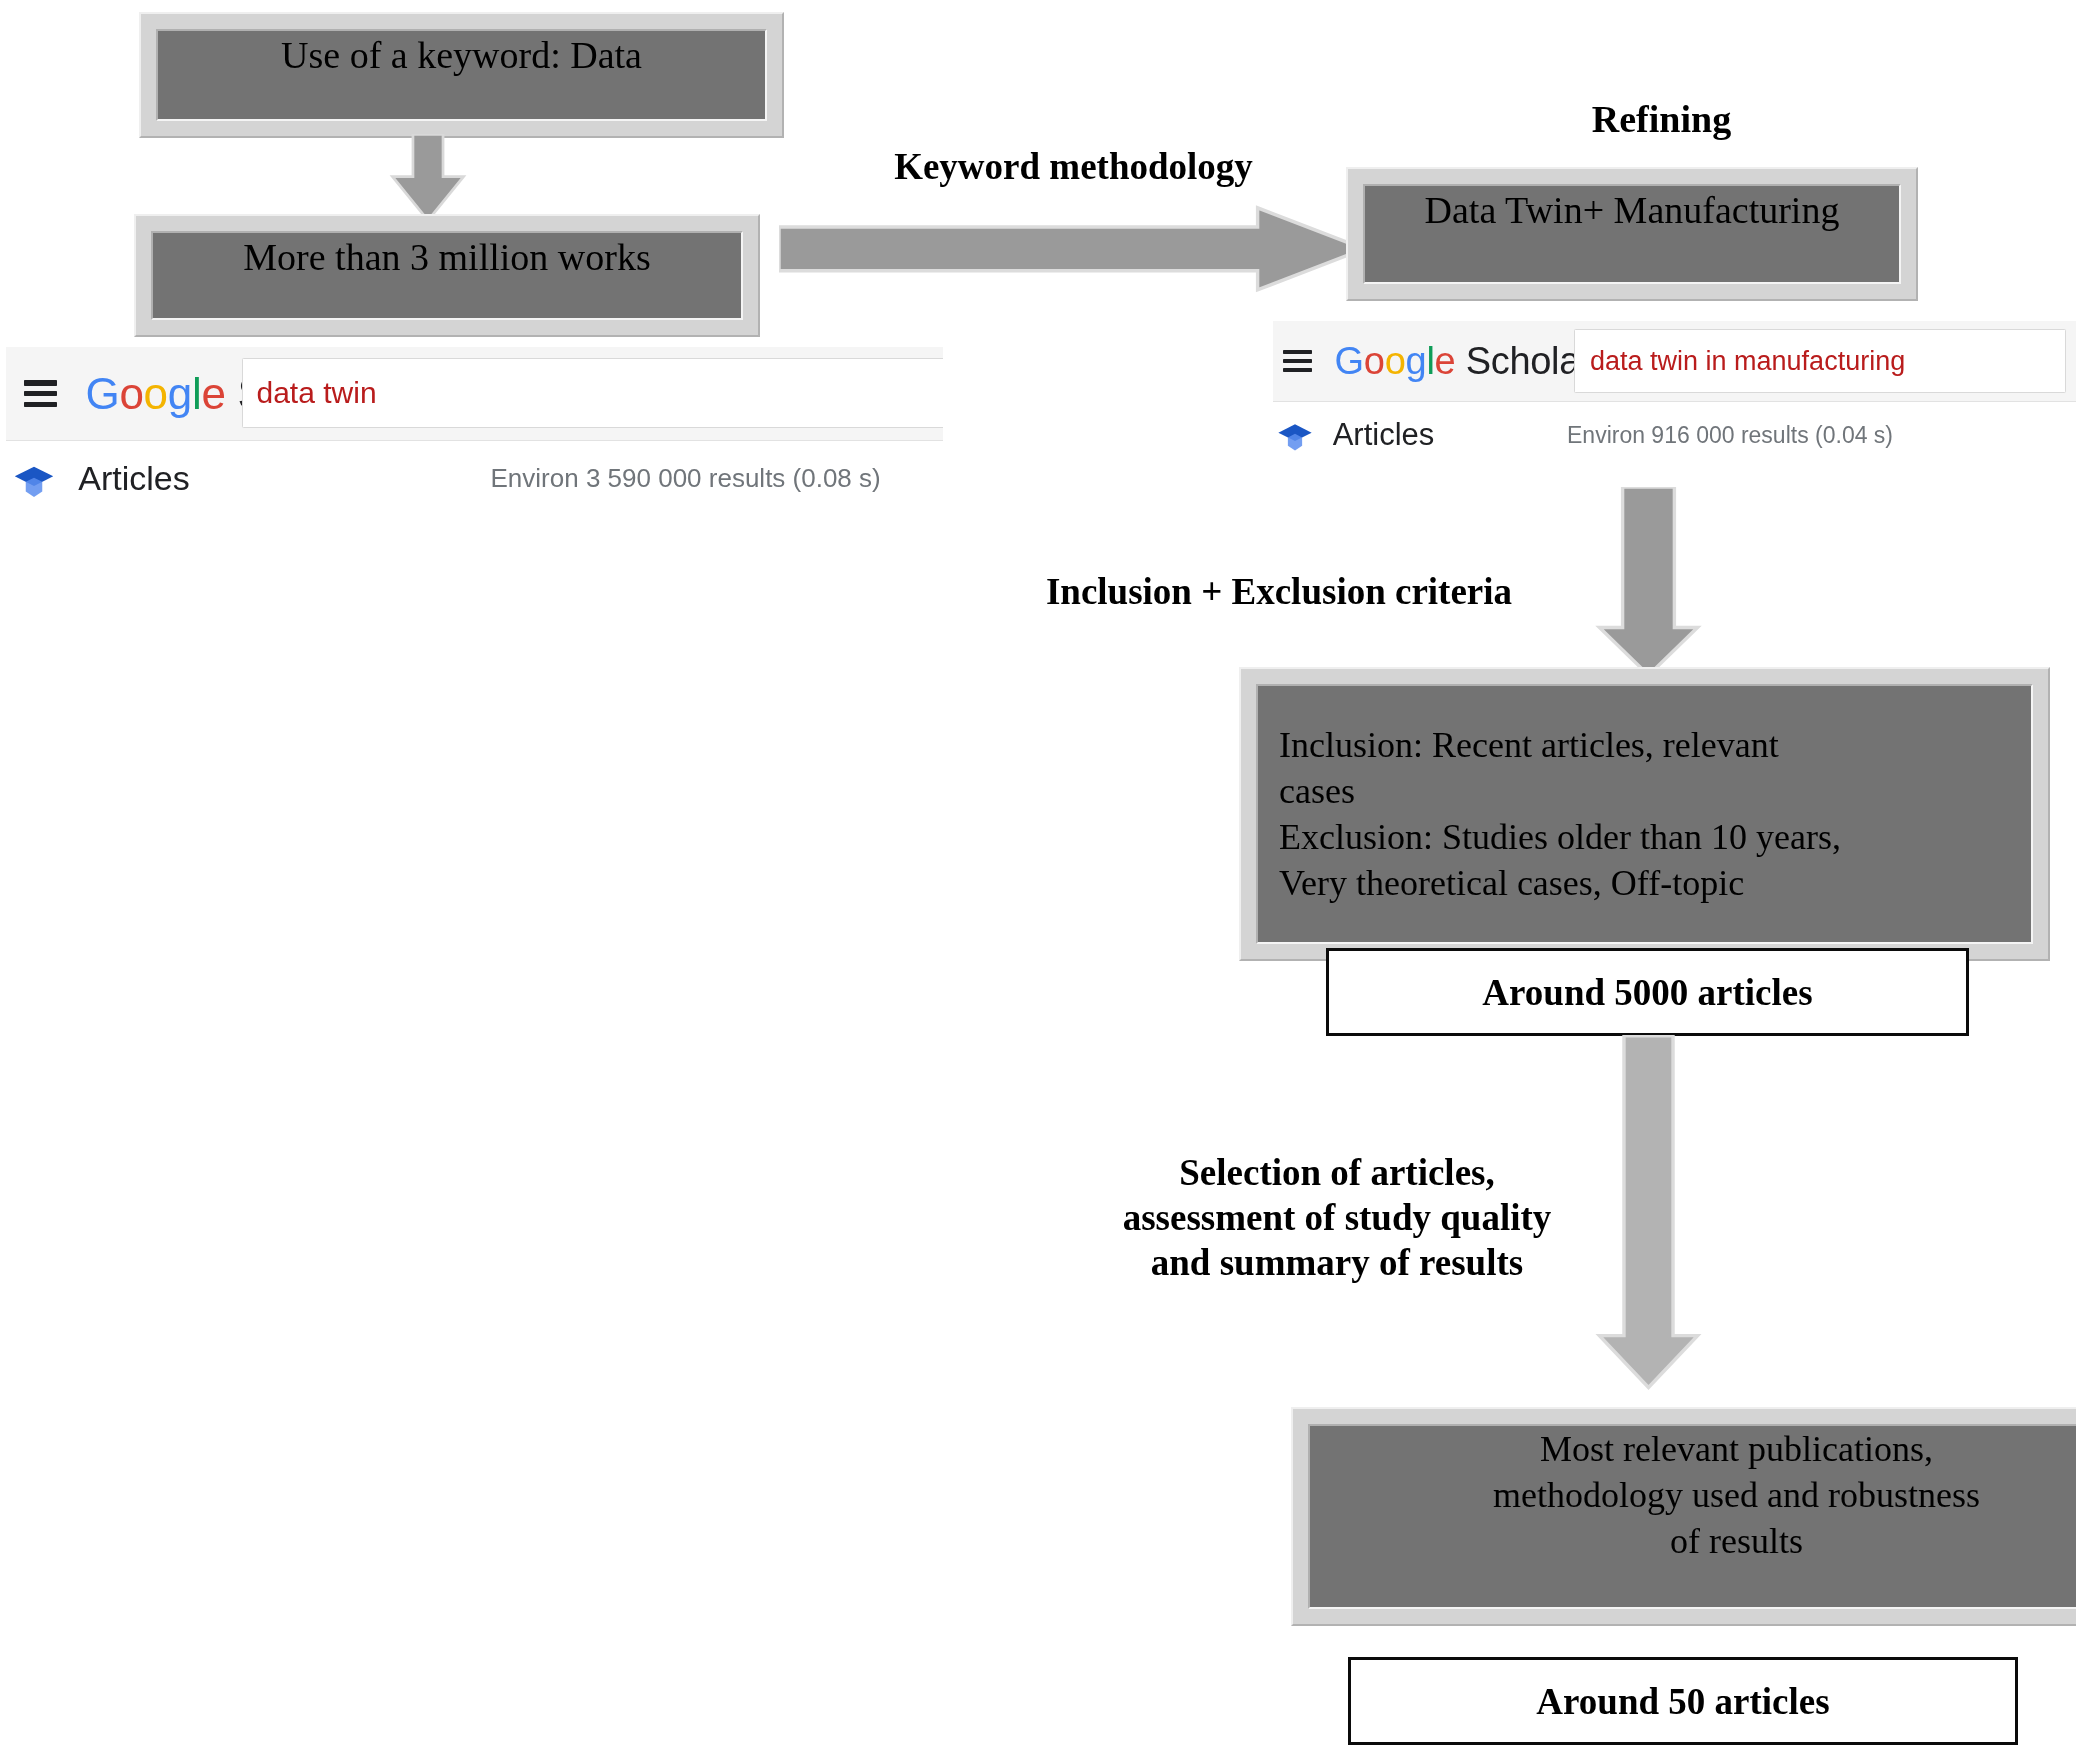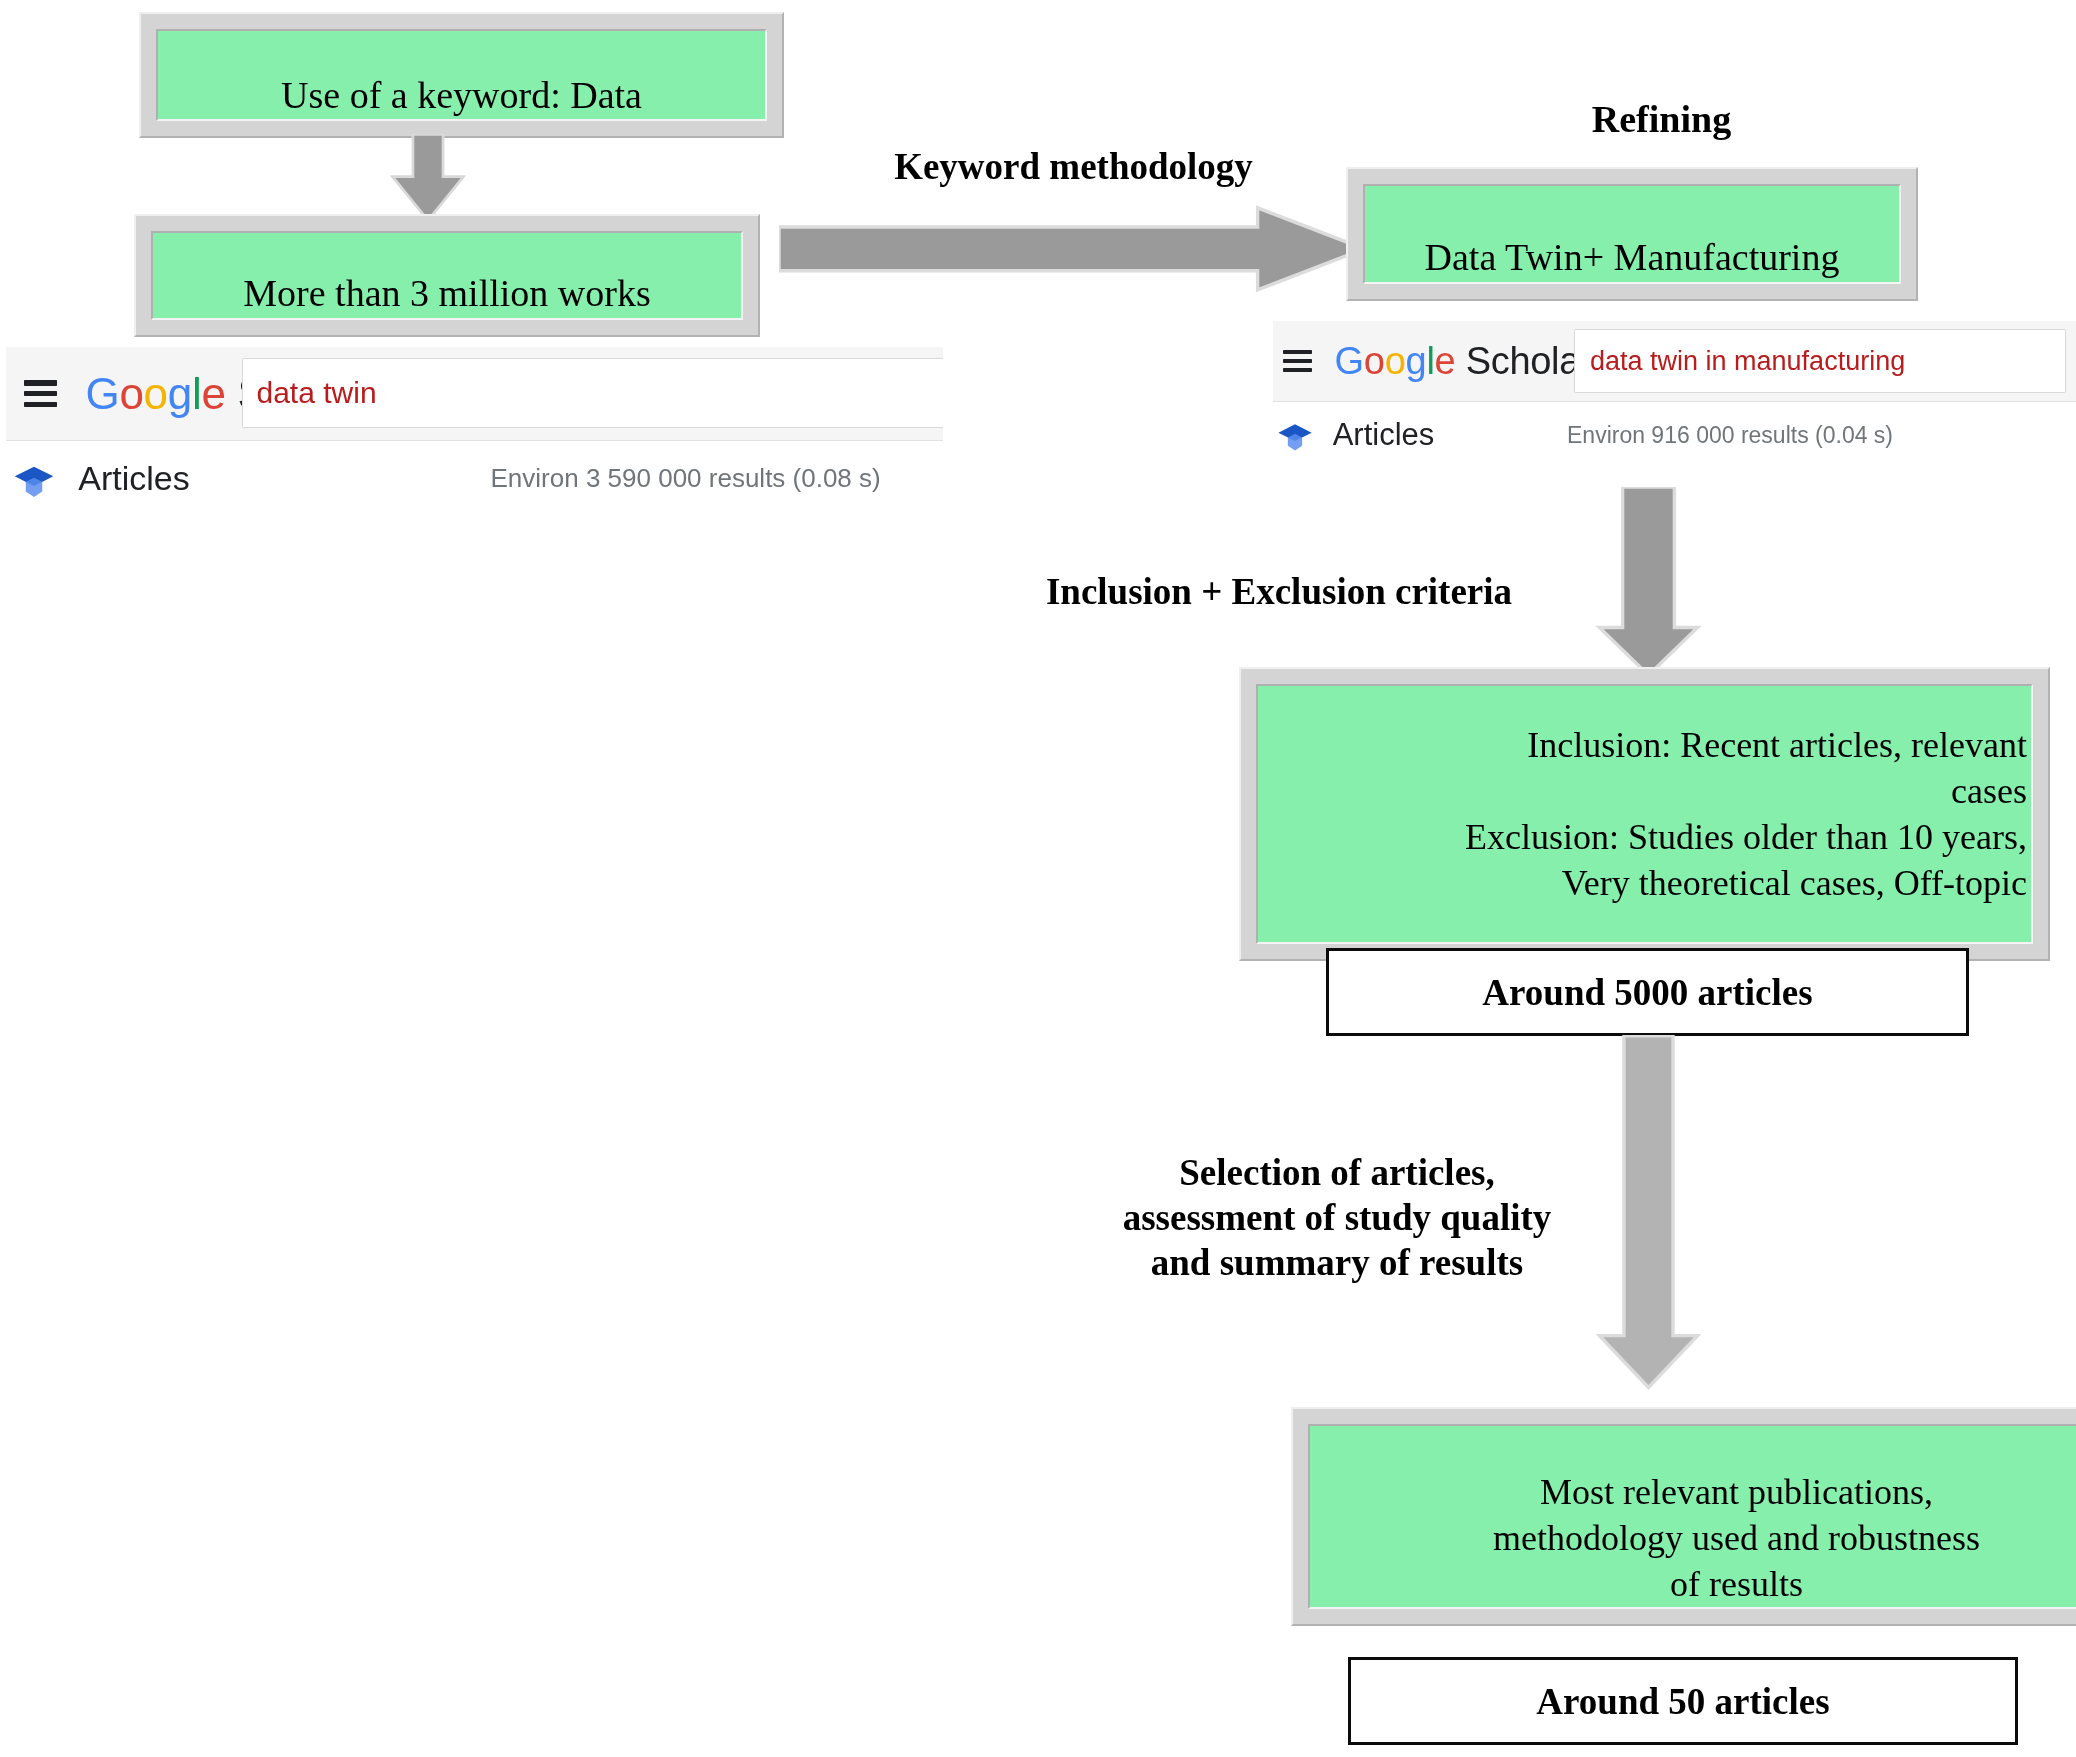--- a/index.html
+++ b/index.html
@@ -26,27 +26,27 @@
     border-top: 2.1px solid #efefef;
     border-left: 2.1px solid #efefef;
     border-right: 2.1px solid #b2b2b2;
     border-bottom: 2.1px solid #b2b2b2;
     padding: 15px;
   }
   .bevel-box > .inner {
     box-sizing: border-box;
     width: 100%;
     height: 100%;
-    background: #86efac;
+    background: #737373;
     border-top: 2.1px solid #b0b0b0;
     border-left: 2.1px solid #b0b0b0;
     border-right: 2.1px solid #f4f4f4;
     border-bottom: 2.1px solid #f4f4f4;
     display: flex;
-    align-items: flex-end;
+    align-items: flex-start;
     justify-content: center;
     text-align: center;
     color: #000000;
     line-height: 1.28;
   }
 
   
   .plain-box {
     position: absolute;
     box-sizing: border-box;
@@ -228,21 +228,21 @@
 
   <div class="arrow" style="left:1594px; top:487px; width:109px; height:191px;">
     <svg width="109" height="191" viewBox="0 0 160 280">
       <polygon points="42,0 118,0 118,206 152,206 80,276 8,206 42,206" fill="#9a9a9a" stroke="#dcdcdc" stroke-width="5"></polygon>
     </svg>
   </div>
 
   <div class="label" style="left:985px; top:569px; width:588px; font-size:37px;">Inclusion + Exclusion criteria</div>
 
   <div class="bevel-box" style="left:1239px; top:667px; width:811px; height:294px;">
-    <div class="inner" style="font-size:36px; flex-direction:column; padding:0 4px;">
+    <div class="inner" style="font-size:36px; flex-direction:column; padding:0 21px;">
       <span>Inclusion: Recent articles, relevant</span>
       <span>cases</span>
       <span>Exclusion: Studies older than 10 years,</span>
       <span>Very theoretical cases, Off-topic</span>
     </div>
   </div>
 
   <div class="plain-box" style="left:1326px; top:948px; width:643px; height:88px; font-size:37px;">
     <span>Around 5000 articles</span>
   </div>

